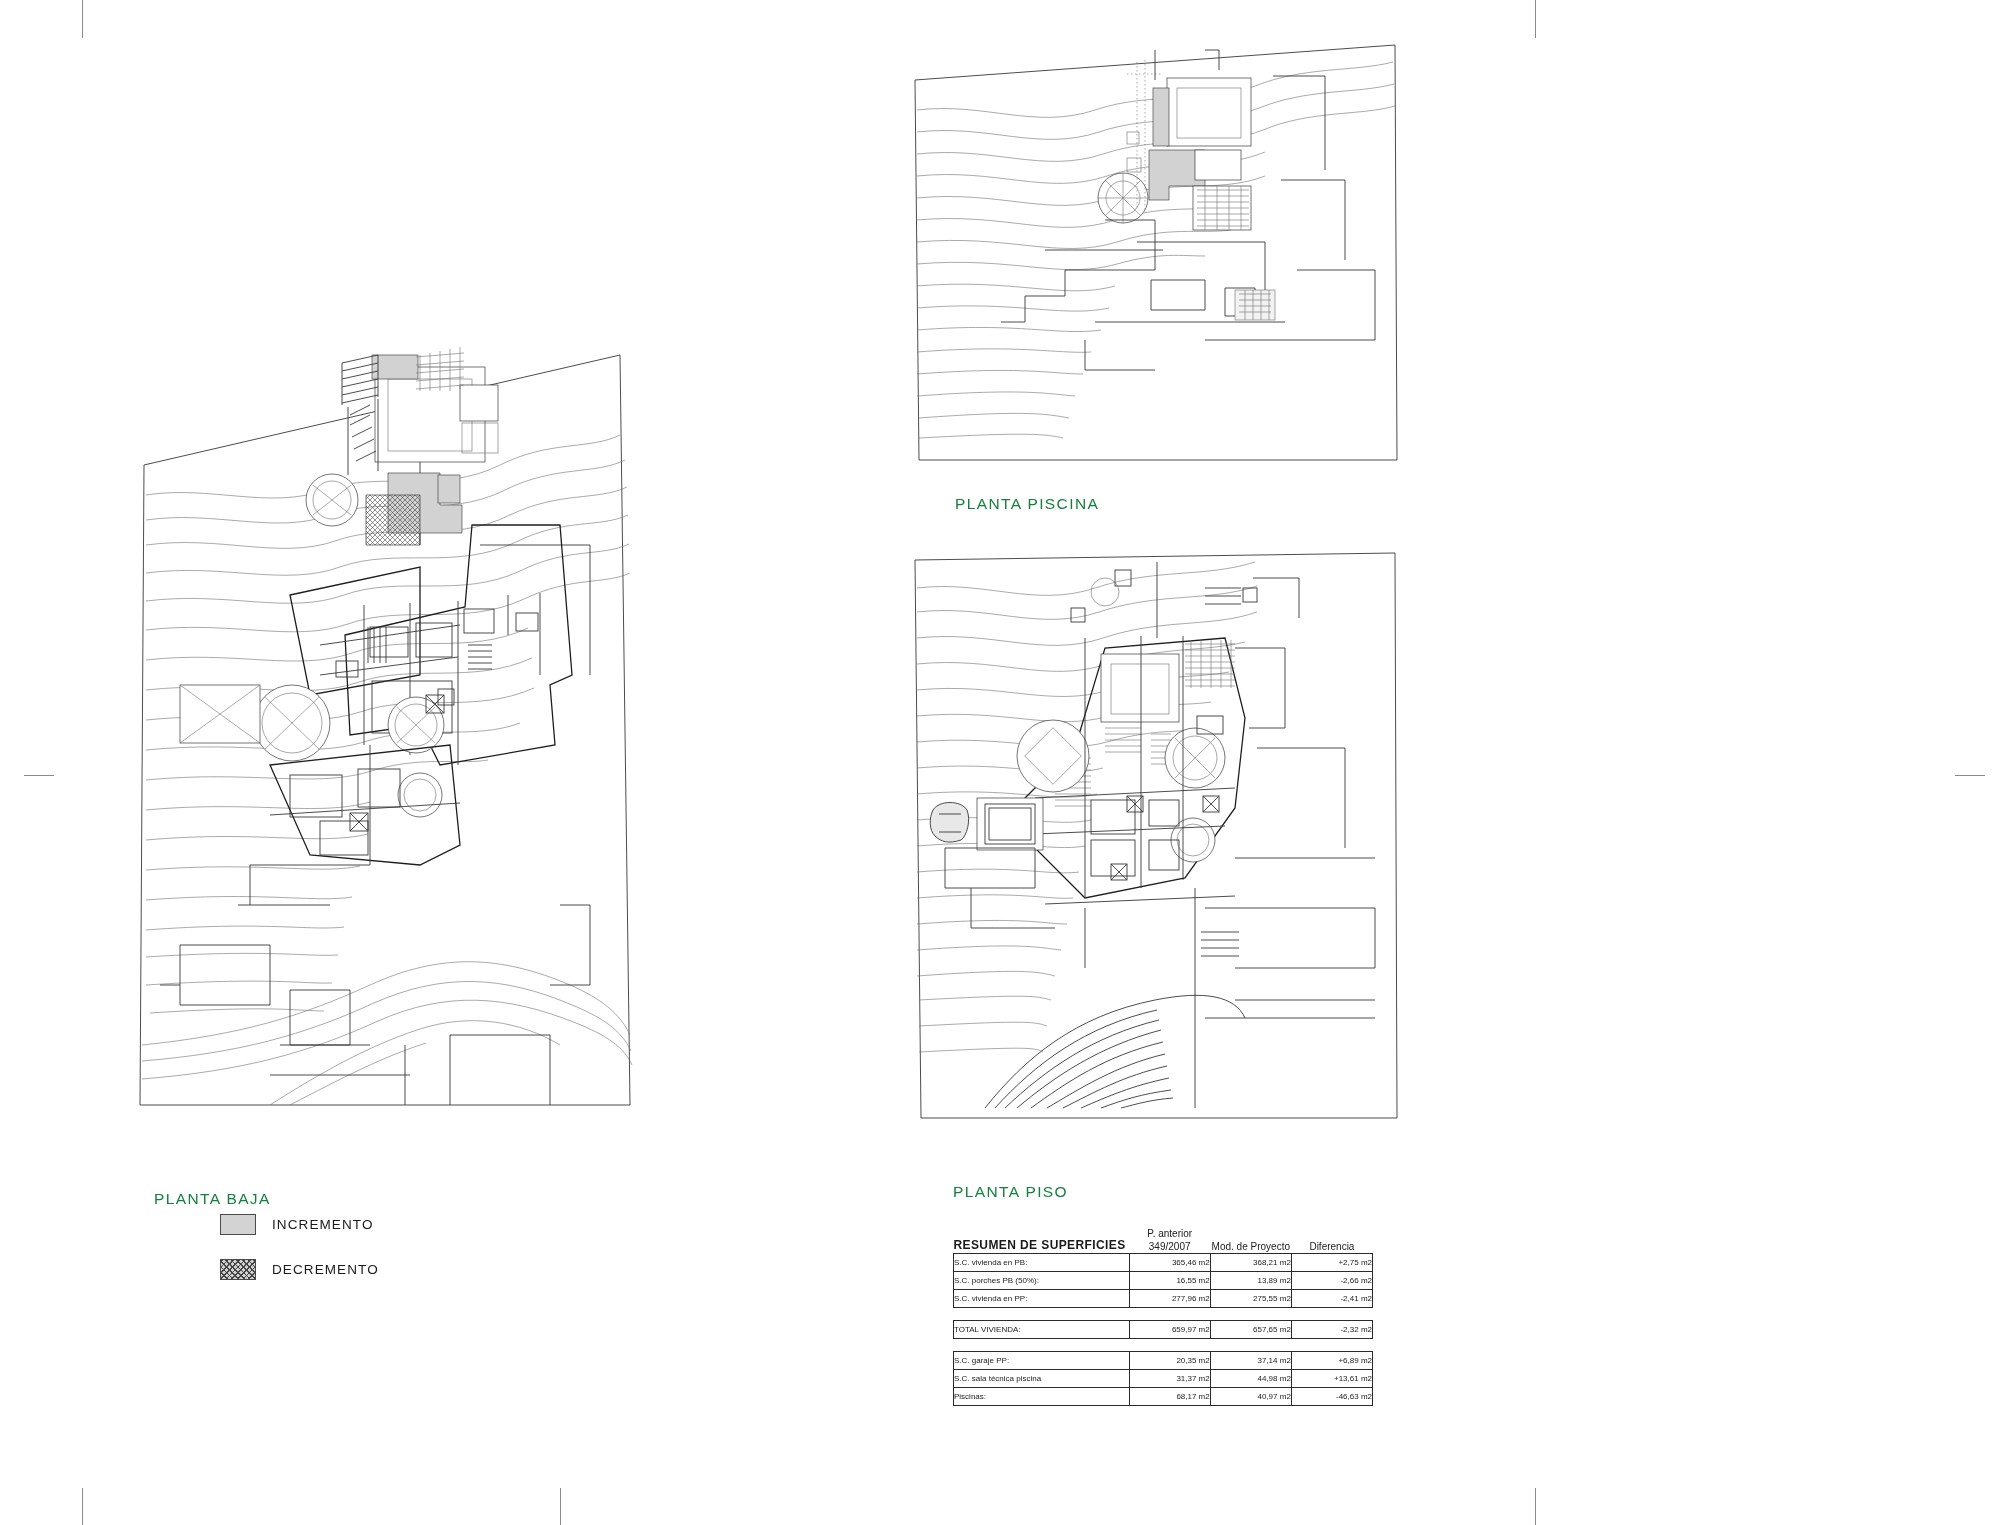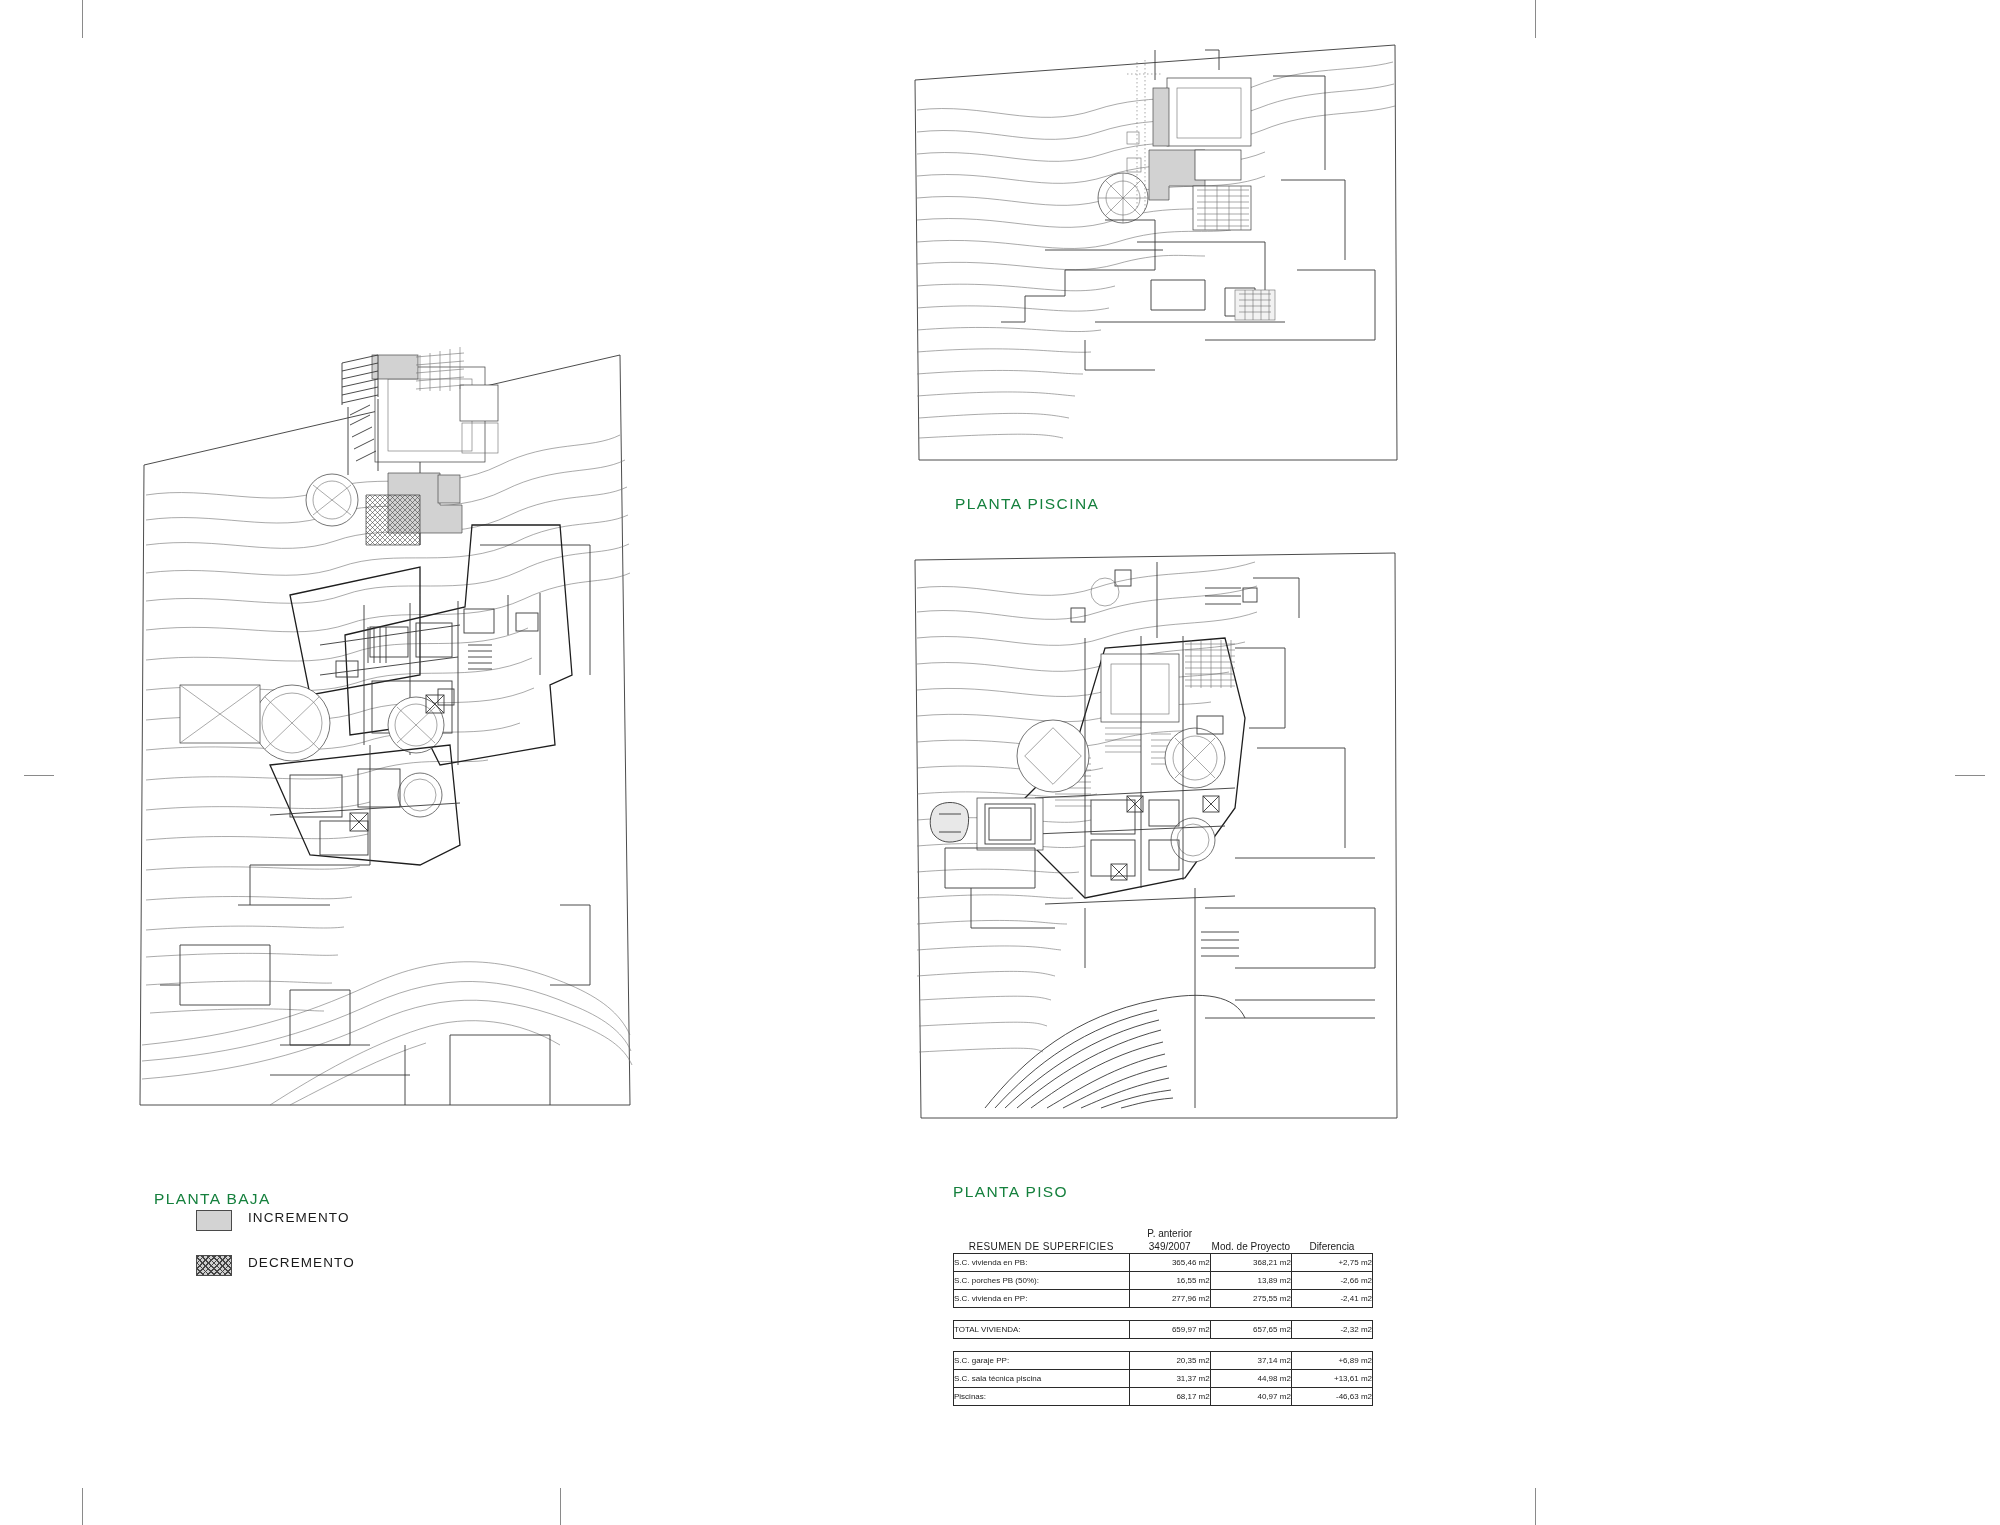--- a/index.html
+++ b/index.html
@@ -39,23 +39,24 @@
   }
 
   
   #legend {
     position: absolute;
     left: 196px;
     top: 1210px;
   }
   .legend-row {
     display: flex;
-    align-items: flex-start;
+    align-items: center;
     height: 28px;
     margin-bottom: 17px;
+    margin-left: 24px;
   }
   .swatch {
     width: 34px;
     height: 19px;
     border: 1px solid #4a4a4a;
     margin-right: 16px;
   }
   .swatch.inc { background: #d3d3d3; }
   .swatch.dec {
     background:
@@ -85,23 +86,23 @@
   }
   .hdr-row th {
     font-size: 10px;
     font-weight: normal;
     text-align: center;
     vertical-align: bottom;
     padding-bottom: 4px;
     line-height: 1.25;
   }
   .hdr-row th.left {
-    text-align: center;
-    font-weight: normal;
-    font-size: 10px;
+    text-align: left;
+    font-weight: bold;
+    font-size: 12px;
     letter-spacing: 0.4px;
   }
   .grid td {
     border: 0.8px solid #2a2a2a;
     height: 17px;
     line-height: 17px;
   }
   .grid td.lbl {
     text-align: left;
     padding-left: 5px;

